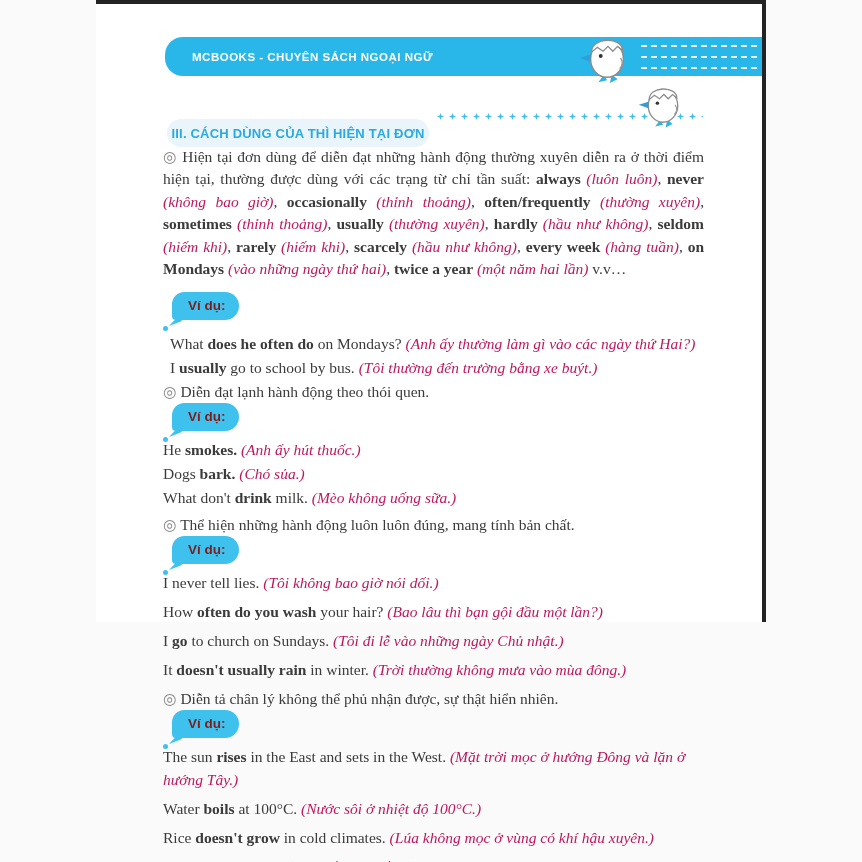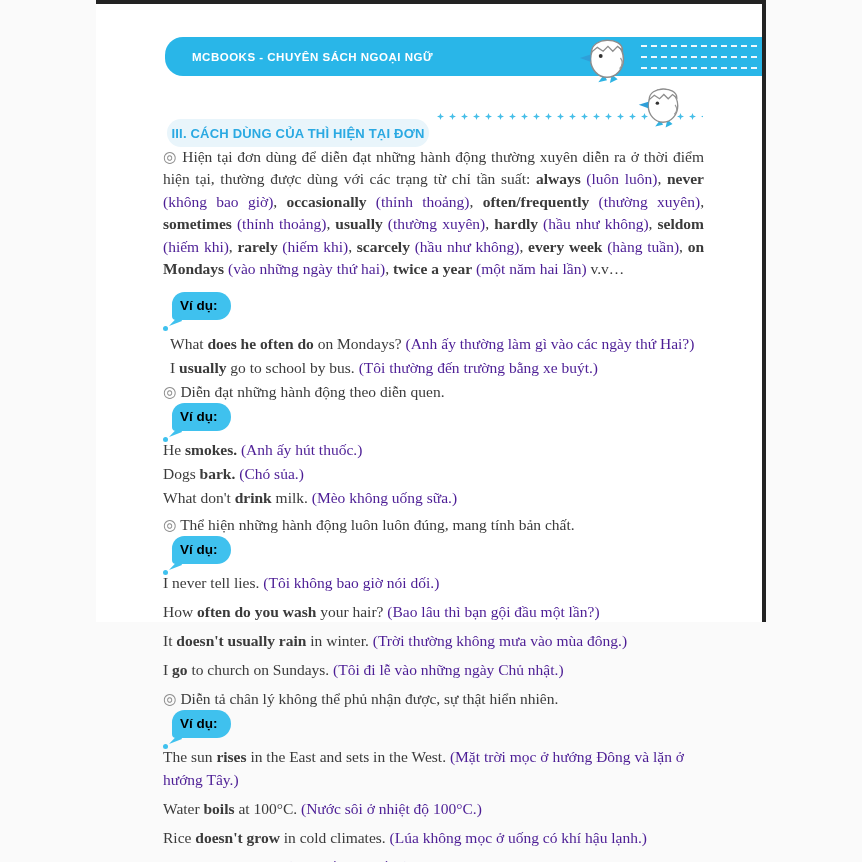--- a/index.html
+++ b/index.html
@@ -48,35 +48,35 @@
   }
   
   .content{
     position:absolute;left:67px;top:142px;width:541px;
     font-size:15.5px;line-height:22.4px;color:#3B3B3B;
   }
   p{margin:0;}
   .intro{text-align:justify;margin-bottom:0;}
   .bul{color:#8F8F8F;}
   .seg-b{font-weight:700;}
-  .seg-i{color:#4c1d95;}
+  .seg-i{font-style:italic;color:#be185d;}
   .ex{line-height:23px;}
   .bullet-line{line-height:23px;}
   .block-tight .ex{margin-bottom:1px;}
   .block-loose .ex{margin-bottom:6px;}
   .block-0 .ex{padding-left:7px;}
   .mt4{margin-top:4px;}
   
   .vd-wrap{padding-left:9px;height:28px;}
   .vd-wrap.first{margin-top:12px;margin-bottom:12px;}
   .vd-wrap.mid{margin-bottom:7px;}
   .vd{
-    position:relative;display:inline-block;background:#3FC1EE;color:#000000;
+    position:relative;display:inline-block;background:#3FC1EE;color:#7f1d1d;
     font:700 13.5px/1 "Liberation Sans","DejaVu Sans",sans-serif;
-    padding:7px 13px 7px 8px;border-radius:15px 17px 17px 5px;
+    padding:7px 13px 7px 16px;border-radius:15px 17px 17px 5px;
   }
   .vd::before{
     content:"";position:absolute;left:-3px;bottom:-6px;width:13px;height:11px;
     background:#3FC1EE;clip-path:polygon(0 100%,80% 0,100% 55%);
   }
   .vd::after{
     content:"";position:absolute;left:-9px;bottom:-11px;width:5px;height:5px;
     border-radius:50%;background:#3FC1EE;
   }
   .chick svg{width:100%;height:100%;}
@@ -148,37 +148,37 @@
   </div>
 
   <div class="content" id="content-root">
       <p class="intro"><span class="bul">◎ </span><span class="seg-n">Hiện tại đơn dùng để diễn đạt những hành động thường xuyên diễn ra ở thời điểm hiện tại, thường được dùng với các trạng từ chỉ tần suất: </span><span class="seg-b">always</span><span class="seg-i"> (luôn luôn)</span><span class="seg-n">, </span><span class="seg-b">never</span><span class="seg-i"> (không bao giờ)</span><span class="seg-n">, </span><span class="seg-b">occasionally</span><span class="seg-i"> (thỉnh thoảng)</span><span class="seg-n">, </span><span class="seg-b">often/frequently</span><span class="seg-i"> (thường xuyên)</span><span class="seg-n">, </span><span class="seg-b">sometimes</span><span class="seg-i"> (thỉnh thoảng)</span><span class="seg-n">, </span><span class="seg-b">usually</span><span class="seg-i"> (thường xuyên)</span><span class="seg-n">, </span><span class="seg-b">hardly</span><span class="seg-i"> (hầu như không)</span><span class="seg-n">, </span><span class="seg-b">seldom</span><span class="seg-i"> (hiếm khi)</span><span class="seg-n">, </span><span class="seg-b">rarely</span><span class="seg-i"> (hiếm khi)</span><span class="seg-n">, </span><span class="seg-b">scarcely</span><span class="seg-i"> (hầu như không)</span><span class="seg-n">, </span><span class="seg-b">every week</span><span class="seg-i"> (hàng tuần)</span><span class="seg-n">, </span><span class="seg-b">on Mondays</span><span class="seg-i"> (vào những ngày thứ hai)</span><span class="seg-n">, </span><span class="seg-b">twice a year</span><span class="seg-i"> (một năm hai lần)</span><span class="seg-n"> v.v…</span></p>
       <div class="usage-block block-0 block-tight">
         <div class="vd-wrap first"><div class="vd"><span>Ví dụ:</span></div></div>
         <p class="ex"><span class="seg-n">What </span><span class="seg-b">does he often do</span><span class="seg-n"> on Mondays? </span><span class="seg-i">(Anh ấy thường làm gì vào các ngày thứ Hai?)</span></p>
         <p class="ex"><span class="seg-n">I </span><span class="seg-b">usually</span><span class="seg-n"> go to school by bus. </span><span class="seg-i">(Tôi thường đến trường bằng xe buýt.)</span></p>
       </div>
       <div class="usage-block block-1 block-tight">
-        <p class="bullet-line"><span class="bul">◎ </span><span class="seg-n">Diễn đạt những hành động theo diễn quen.</span></p>
+        <p class="bullet-line"><span class="bul">◎ </span><span class="seg-n">Diễn đạt lạnh hành động theo thói quen.</span></p>
         <div class="vd-wrap mid"><div class="vd"><span>Ví dụ:</span></div></div>
         <p class="ex"><span class="seg-n">He </span><span class="seg-b">smokes.</span><span class="seg-n"> </span><span class="seg-i">(Anh ấy hút thuốc.)</span></p>
         <p class="ex"><span class="seg-n">Dogs </span><span class="seg-b">bark.</span><span class="seg-n"> </span><span class="seg-i">(Chó sủa.)</span></p>
         <p class="ex"><span class="seg-n">What don't </span><span class="seg-b">drink</span><span class="seg-n"> milk. </span><span class="seg-i">(Mèo không uống sữa.)</span></p>
       </div>
       <div class="usage-block block-2 block-loose">
         <p class="bullet-line mt4"><span class="bul">◎ </span><span class="seg-n">Thể hiện những hành động luôn luôn đúng, mang tính bản chất.</span></p>
         <div class="vd-wrap mid"><div class="vd"><span>Ví dụ:</span></div></div>
         <p class="ex"><span class="seg-n">I never tell lies. </span><span class="seg-i">(Tôi không bao giờ nói dối.)</span></p>
         <p class="ex"><span class="seg-n">How </span><span class="seg-b">often do you wash</span><span class="seg-n"> your hair? </span><span class="seg-i">(Bao lâu thì bạn gội đầu một lần?)</span></p>
+        <p class="ex"><span class="seg-n">I </span><span class="seg-b">go</span><span class="seg-n"> to church on Sundays. </span><span class="seg-i">(Tôi đi lễ vào những ngày Chủ nhật.)</span></p>
         <p class="ex"><span class="seg-n">It </span><span class="seg-b">doesn't usually rain</span><span class="seg-n"> in winter. </span><span class="seg-i">(Trời thường không mưa vào mùa đông.)</span></p>
-        <p class="ex"><span class="seg-n">I </span><span class="seg-b">go</span><span class="seg-n"> to church on Sundays. </span><span class="seg-i">(Tôi đi lễ vào những ngày Chủ nhật.)</span></p>
       </div>
       <div class="usage-block block-3 block-loose">
         <p class="bullet-line"><span class="bul">◎ </span><span class="seg-n">Diễn tả chân lý không thể phủ nhận được, sự thật hiển nhiên.</span></p>
         <div class="vd-wrap mid"><div class="vd"><span>Ví dụ:</span></div></div>
         <p class="ex"><span class="seg-n">The sun </span><span class="seg-b">rises</span><span class="seg-n"> in the East and sets in the West. </span><span class="seg-i">(Mặt trời mọc ở hướng Đông và lặn ở hướng Tây.)</span></p>
         <p class="ex"><span class="seg-n">Water </span><span class="seg-b">boils</span><span class="seg-n"> at 100°C. </span><span class="seg-i">(Nước sôi ở nhiệt độ 100°C.)</span></p>
-        <p class="ex"><span class="seg-n">Rice </span><span class="seg-b">doesn't grow</span><span class="seg-n"> in cold climates. </span><span class="seg-i">(Lúa không mọc ở uống có khí hậu lạnh.)</span></p>
+        <p class="ex"><span class="seg-n">Rice </span><span class="seg-b">doesn't grow</span><span class="seg-n"> in cold climates. </span><span class="seg-i">(Lúa không mọc ở vùng có khí hậu xuyên.)</span></p>
         <p class="ex"><span class="seg-n">The Earth </span><span class="seg-b">is</span><span class="seg-n"> round. </span><span class="seg-i">(Trái đất, hình cầu.)</span></p>
       </div>
     </div>
 
 </div>
 
 </body></html>

